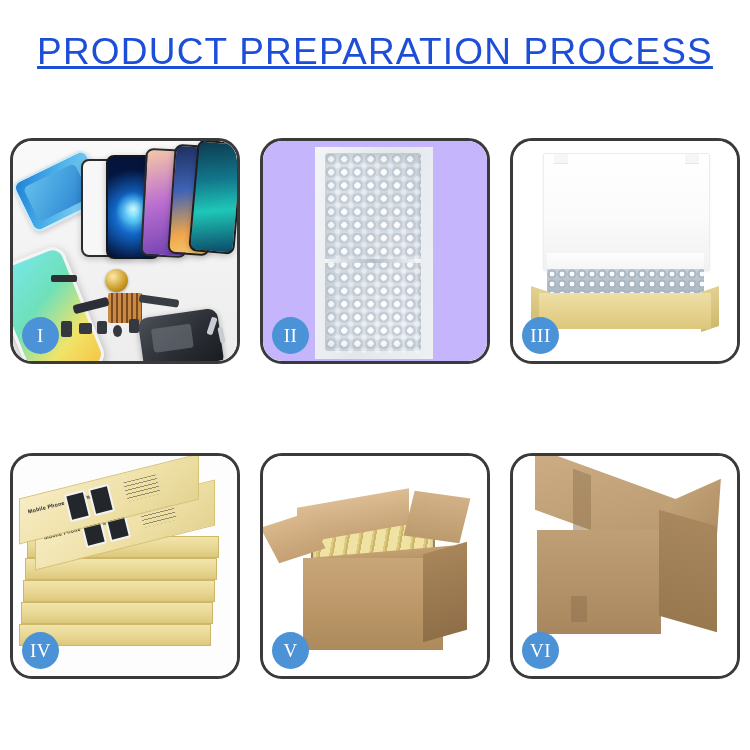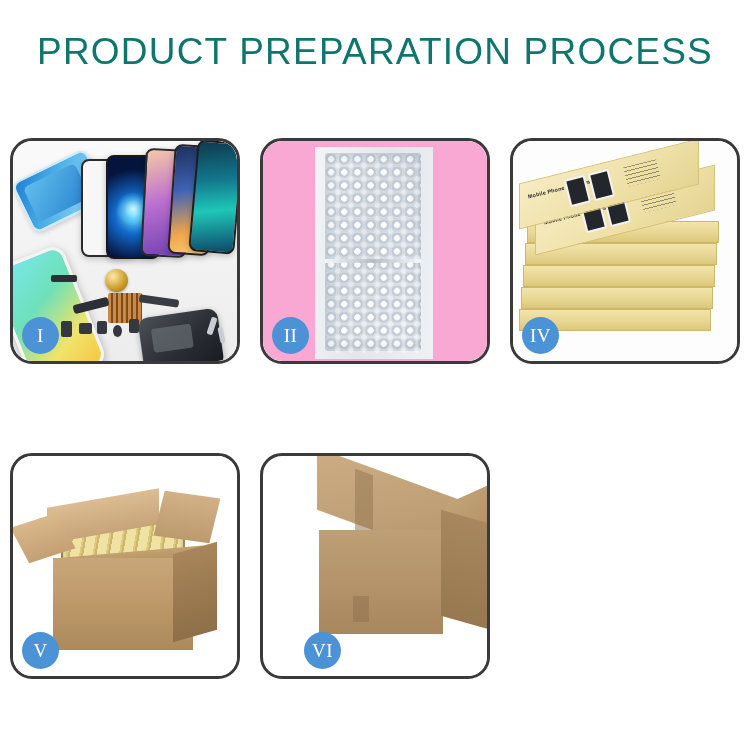--- a/index.html
+++ b/index.html
@@ -11,24 +11,25 @@
     position:relative;
   }
   #page{width:750px;height:750px;position:relative;}
 
   
   .header{width:750px;text-align:center;padding-top:30px;box-sizing:border-box;}
   .title{
     font-size:37px;
     letter-spacing:1.2px;
     font-weight:400;
-    color:#0f766e;
+    color:#1d4ed8;
     line-height:44px;
     white-space:nowrap;
     font-family:"Liberation Sans",sans-serif;
+    text-decoration:underline;
   }
   .subtitle{
     font-size:15.5px;
     color:#1c1c1c;
     margin-top:9px;
     line-height:20px;
     white-space:nowrap;
     font-family:"Liberation Sans",sans-serif;
   }
 
@@ -129,21 +130,21 @@
   .flex1{position:absolute;left:60px;top:160px;width:36px;height:9px;background:#2d2f36;border-radius:3px;transform:rotate(-14deg);}
   .flex2{position:absolute;left:126px;top:156px;width:40px;height:8px;background:#3a3c44;border-radius:3px;transform:rotate(8deg);}
   .backpl{position:absolute;left:128px;top:172px;width:80px;height:58px;
     background:linear-gradient(145deg,#4b4f57 0%,#2a2d33 55%,#171a1f 100%);
     border-radius:10px;transform:rotate(-8deg);box-shadow:0 2px 6px rgba(0,0,0,.3);}
   .backpl:after{content:"";position:absolute;left:12px;top:12px;width:40px;height:24px;
     background:#6c7179;border-radius:3px;opacity:.65;}
   .smallpart{position:absolute;background:#35383f;border-radius:2px;}
 
   
-  .p2{background:#f9a8d4;text-align:right;}
+  .p2{background:#c4b5fd;text-align:right;}
   .bwrap{
     position:absolute;left:52px;top:6px;width:118px;height:212px;
     background:linear-gradient(100deg,#f3f5f7 0%,#e3e7ec 50%,#eef1f4 100%);
   }
   .bubbles{
     position:absolute;left:62px;top:12px;width:96px;height:198px;
     background:
       radial-gradient(circle at 6px 6px, rgba(255,255,255,.95) 0 3px, rgba(188,198,208,.85) 3.2px 5.4px, rgba(222,228,234,.55) 5.6px 6.6px, transparent 6.8px),
       linear-gradient(120deg,#dfe4ea 0%,#c9d1da 40%,#e6eaef 100%);
     background-size:13.2px 13.2px, 100% 100%;
@@ -260,21 +261,21 @@
     background:linear-gradient(180deg,#d3b188,#bb9a6d);
     transform:rotate(14deg) skewY(-6deg);
   }
   .c5flapFront{
     position:absolute;left:40px;top:96px;width:150px;height:16px;
     background:linear-gradient(180deg,#c2a070,#b08e5f);
     transform:skewY(-5deg);
   }
 
   
-  .p6{background:#ffffff;margin-left:32px;}
+  .p6{background:#ffffff;}
   .c6top{
     position:absolute;left:22px;top:18px;width:144px;height:62px;
     background:linear-gradient(150deg,#cdae84 0%,#c0a076 55%,#b4946a 100%);
     transform:skewY(20deg);
   }
   .c6topR{
     position:absolute;left:150px;top:36px;width:56px;height:54px;
     background:linear-gradient(150deg,#c2a277,#b08e63);
     transform:skewY(-24deg) skewX(-4deg);
   }
@@ -336,20 +337,31 @@
     <div class="panel">
       <div class="panel-inner p2">
         <div class="bwrap"></div>
         <div class="bubbles"></div>
         <div class="bubbles2"></div>
         <div class="bseam"></div>
         <div class="badge">II</div>
       </div>
     </div>
 
+    <div class="panel">
+      <div class="panel-inner p3">
+        <div class="b3lid"></div>
+        <div class="b3foam"></div>
+        <div class="b3fill"></div>
+        <div class="b3leftflap"></div>
+        <div class="b3rightflap"></div>
+        <div class="b3front"></div>
+        <div class="badge">III</div>
+      </div>
+    </div>
 
     <div class="panel">
       <div class="panel-inner p4">
         <div class="stack">
 
           <div class="bx" style="left:6px;top:168px;width:190px;height:20px;"></div>
           <div class="bx" style="left:8px;top:146px;width:190px;height:20px;"></div>
           <div class="bx" style="left:10px;top:124px;width:190px;height:20px;"></div>
           <div class="bx" style="left:12px;top:102px;width:190px;height:20px;"></div>
           <div class="bx" style="left:14px;top:80px;width:190px;height:20px;"></div>

